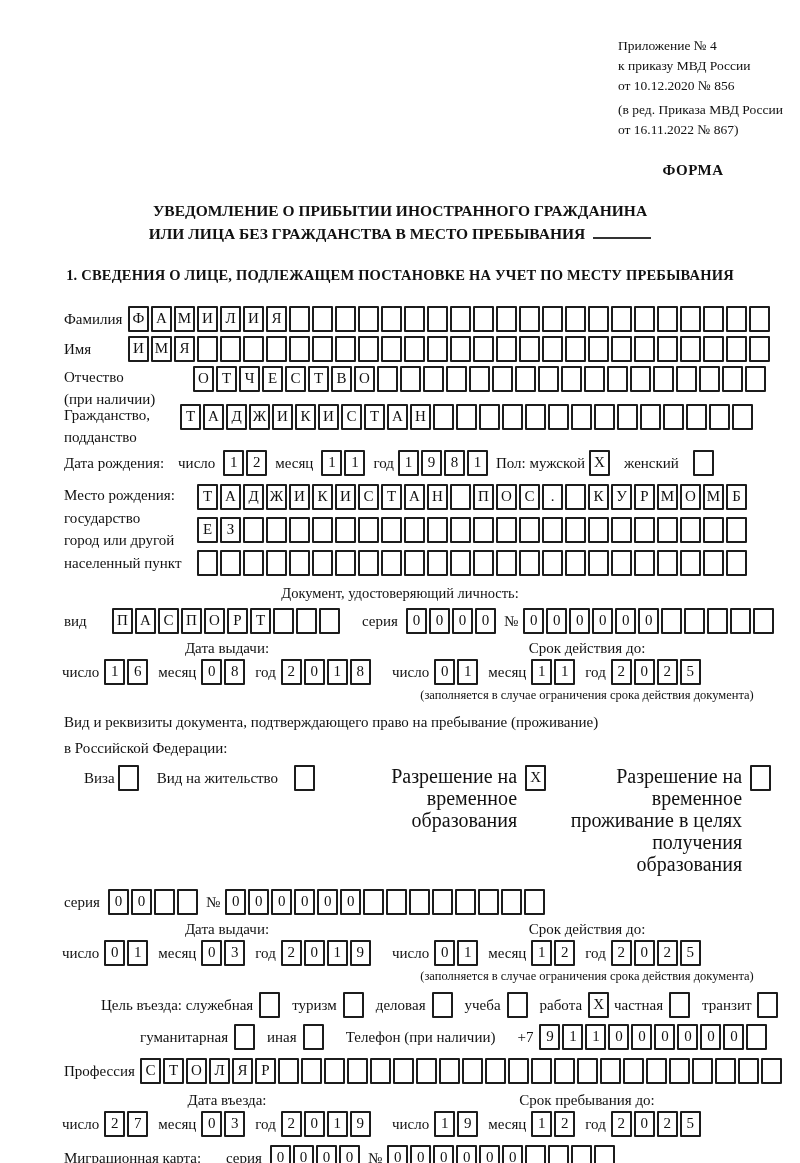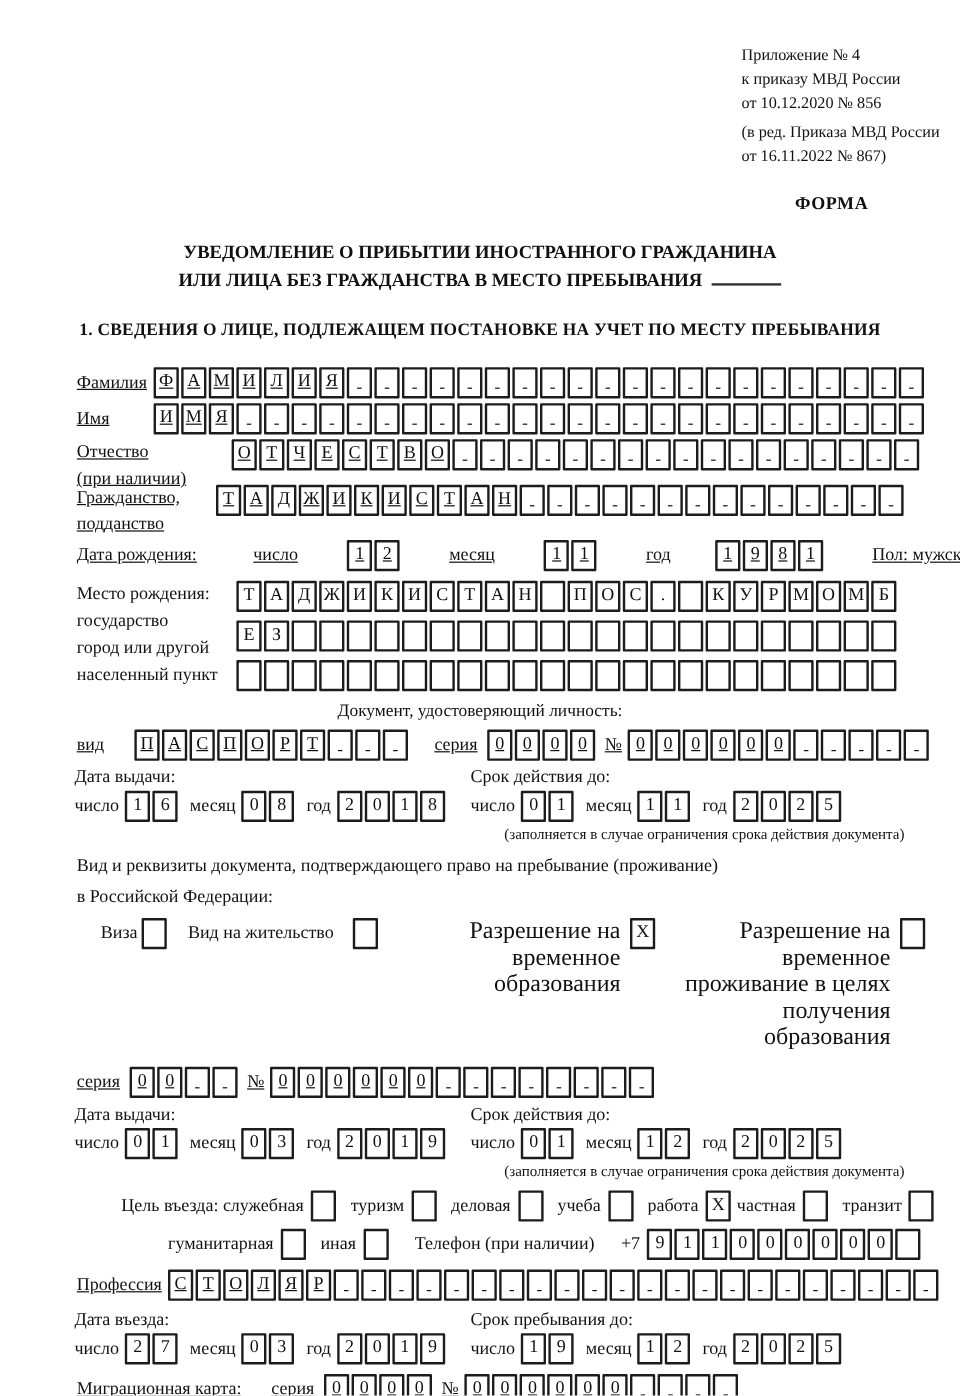--- a/index.html
+++ b/index.html
@@ -14,21 +14,21 @@
   
   .ref-block { margin-left:618px; width:175px; font-size:13.5px; line-height:20px; }
   .ref-block .gap { height:4px; }
   .forma { margin-top:22px; margin-left:618px; width:150px; text-align:center; font-weight:bold; font-size:15px; letter-spacing:.5px; }
 
   .title { text-align:center; font-weight:bold; font-size:15.5px; margin-top:20px; line-height:23px; }
   .title-underline { display:inline-block; width:58px; border-bottom:2px solid #333; height:14px; margin-left:8px; }
   .section-heading { text-align:center; font-weight:bold; font-size:14.5px; margin-top:22px; letter-spacing:.2px; }
 
   
-  .row { display:flex; align-items:flex-start; padding-left:64px;text-decoration:underline; }
+  .row { display:flex; align-items:flex-start; padding-left:64px; }
   .cells { display:flex; gap:2px; flex-wrap:nowrap; }
   .cell {
     flex:0 0 auto; width:21px; height:26px;
     border:2px solid #1c1c1c; border-radius:1px;
     text-align:center; font-size:15px; line-height:21px;
   }
   .lbl { font-size:15px; line-height:26px; white-space:nowrap; }
   .lbl-2line { line-height:22px; }
 
   .w-surname { width:64px; }
@@ -45,21 +45,21 @@
   .doc-heading { text-align:center; font-weight:normal; font-size:14.5px; margin-top:2px; }
 
   .inline-gap-s { margin-left:8px; }
   .inline-gap-m { margin-left:14px; }
   .inline-gap-l { margin-left:22px; }
 
   
   .date-pair { display:flex; padding-left:62px; margin-top:6px; }
   .date-col-left { width:330px; }
   .date-col-right { width:390px; }
-  .date-head { text-align:left; font-size:15px; margin-bottom:2px; }
+  .date-head { text-align:center; font-size:15px; margin-bottom:2px; }
   .date-fields { display:flex; align-items:flex-start; }
   .date-fields .lbl { margin-right:5px; }
   .date-fields .cells { margin-right:10px; }
   .date-note { font-size:12.5px; margin-top:3px; text-align:center; white-space:nowrap; }
 
   .residence-line { padding-left:64px; font-size:15px; line-height:26px; }
 
   .perm-row { display:flex; align-items:flex-start; padding-left:84px; margin-top:4px; }
   .perm-label-center { text-align:right; font-size:20px; line-height:22px; }
   .perm-box { margin-left:8px; }
@@ -216,21 +216,21 @@
         <span class="cell">&nbsp;</span>
         <span class="cell">&nbsp;</span>
         <span class="cell">&nbsp;</span>
         <span class="cell">&nbsp;</span>
         <span class="cell">&nbsp;</span>
         <span class="cell">&nbsp;</span>
         <span class="cell">&nbsp;</span>
       </span>
   </div>
 
-  <div class="row" style="margin-top:2px;gap:33px;">
+  <div class="row" style="margin-top:2px;">
     <span class="lbl">Дата рождения:</span>
     <span class="lbl inline-gap-m">число</span>
     <span class="cells inline-gap-s">
         <span class="cell">1</span>
         <span class="cell">2</span>
       </span>
     <span class="lbl inline-gap-s">месяц</span>
     <span class="cells inline-gap-s">
         <span class="cell">1</span>
         <span class="cell">1</span>

